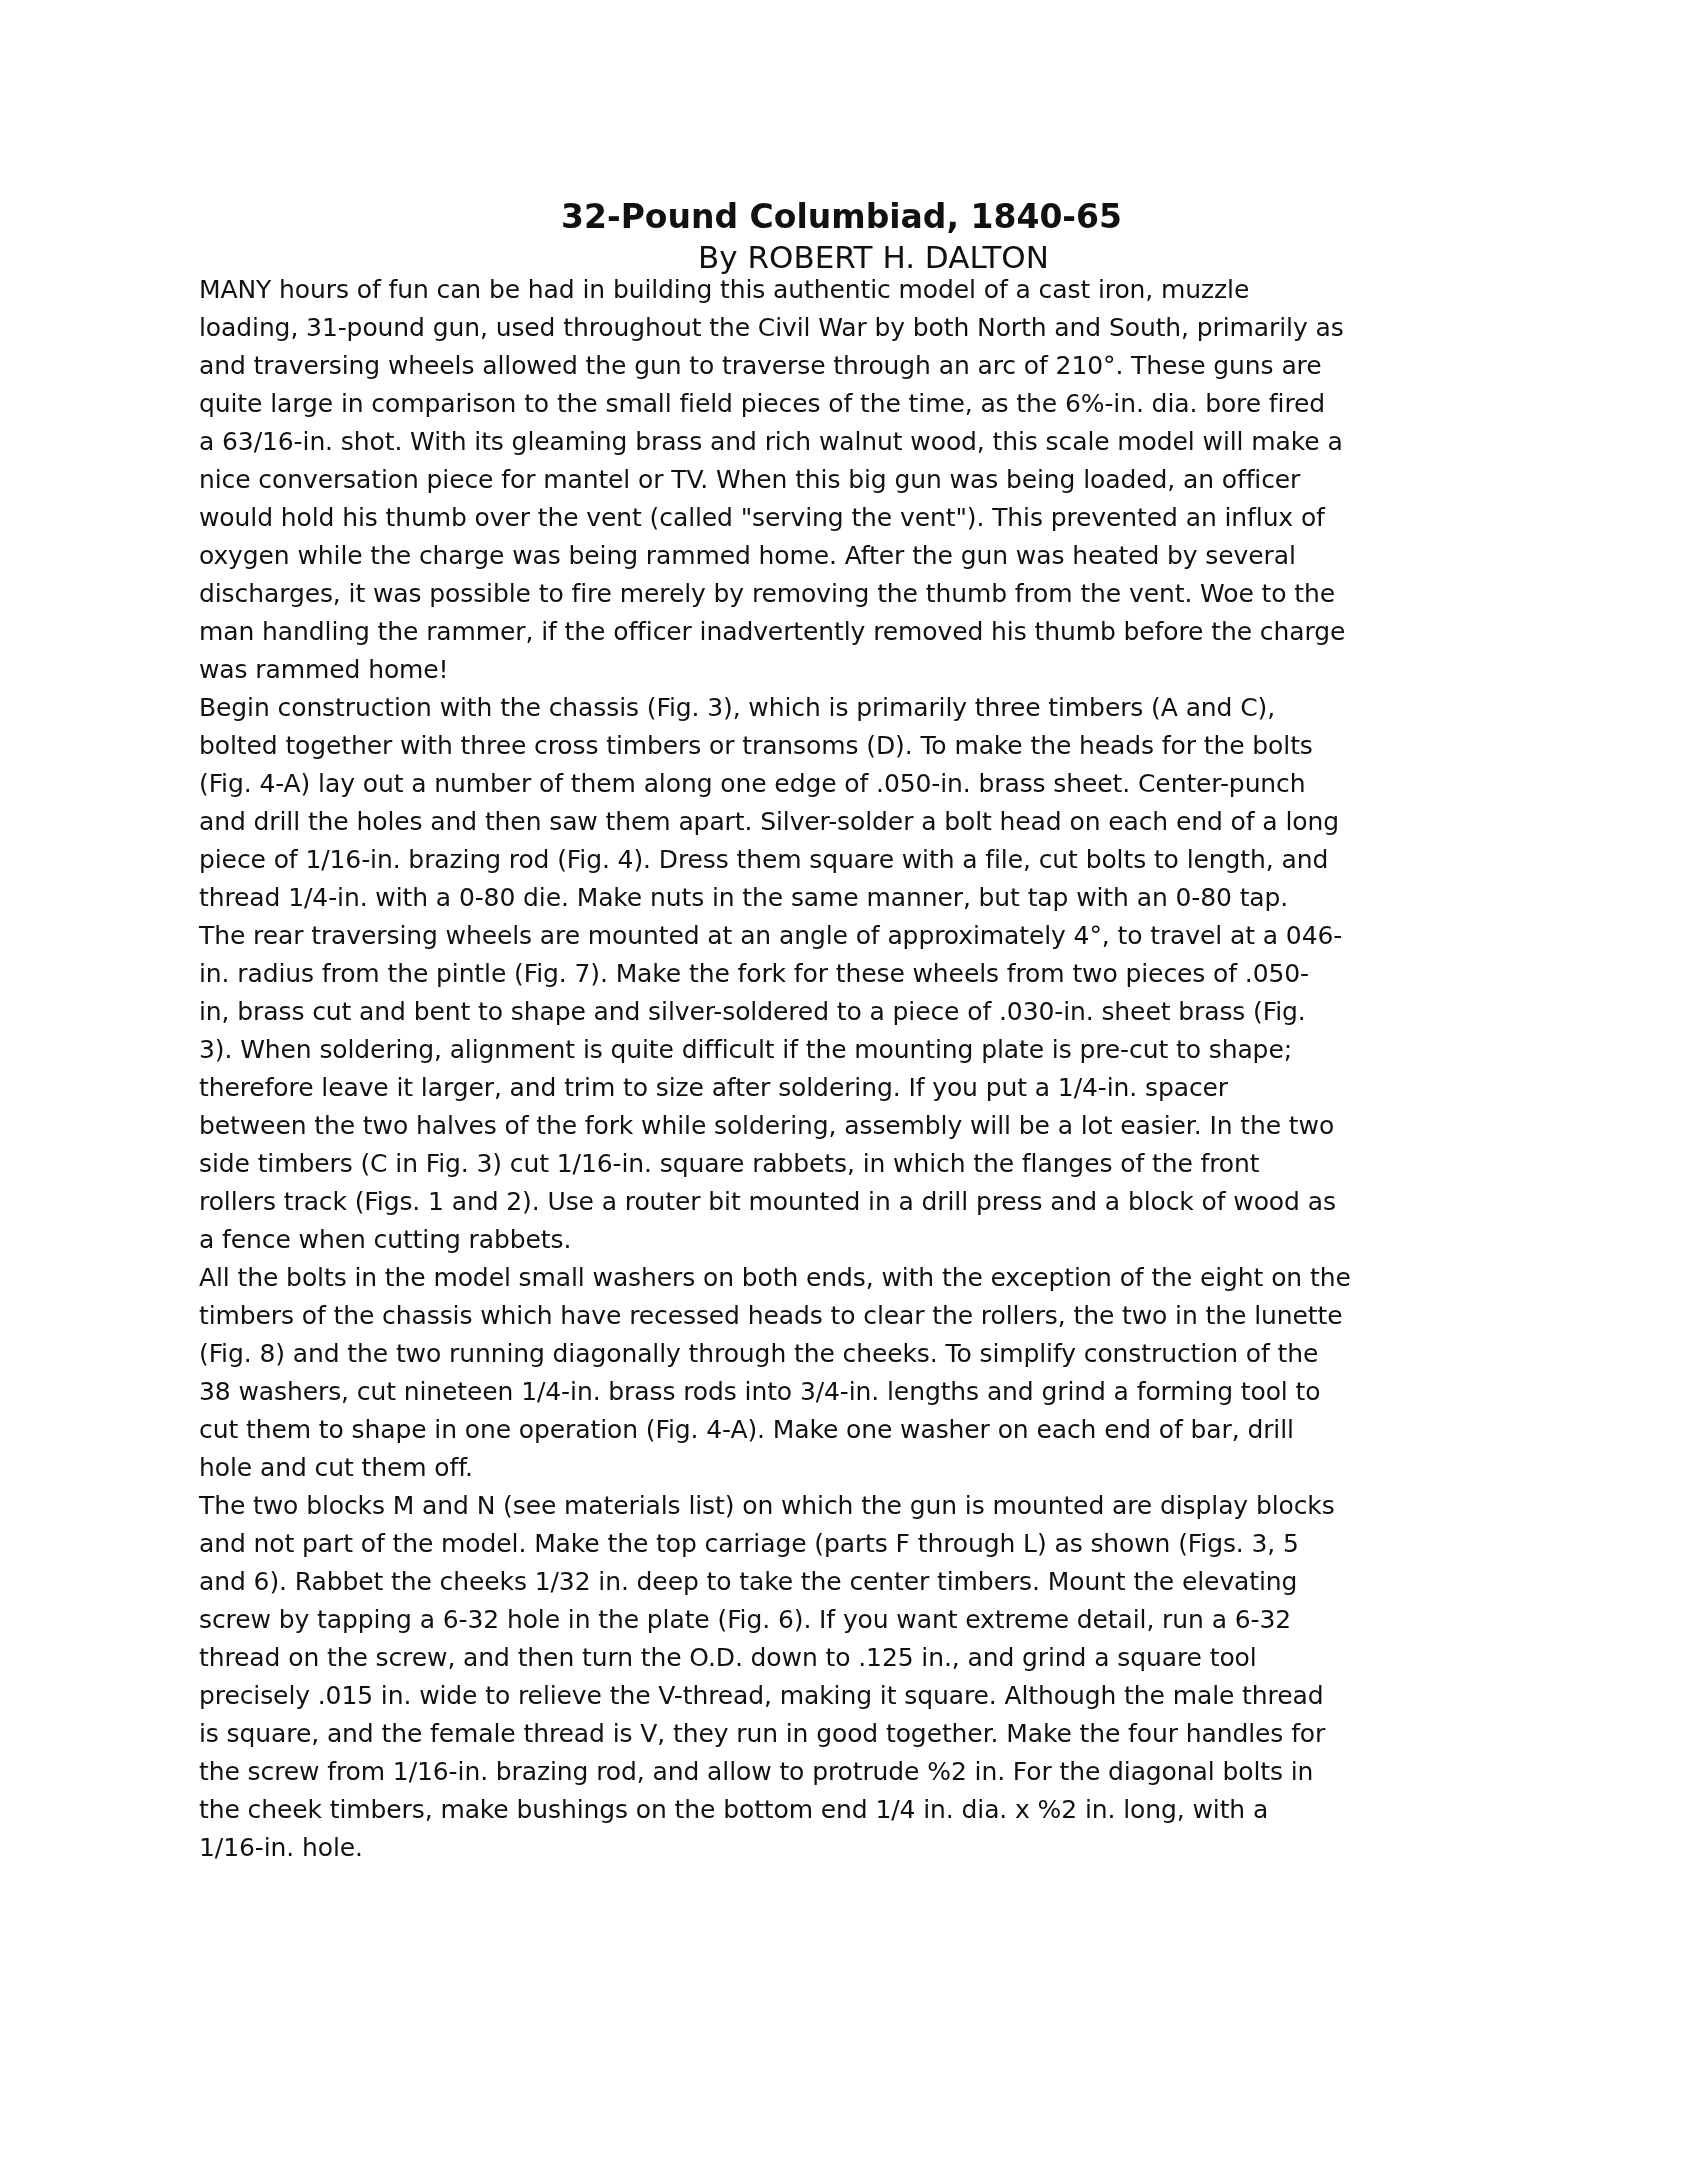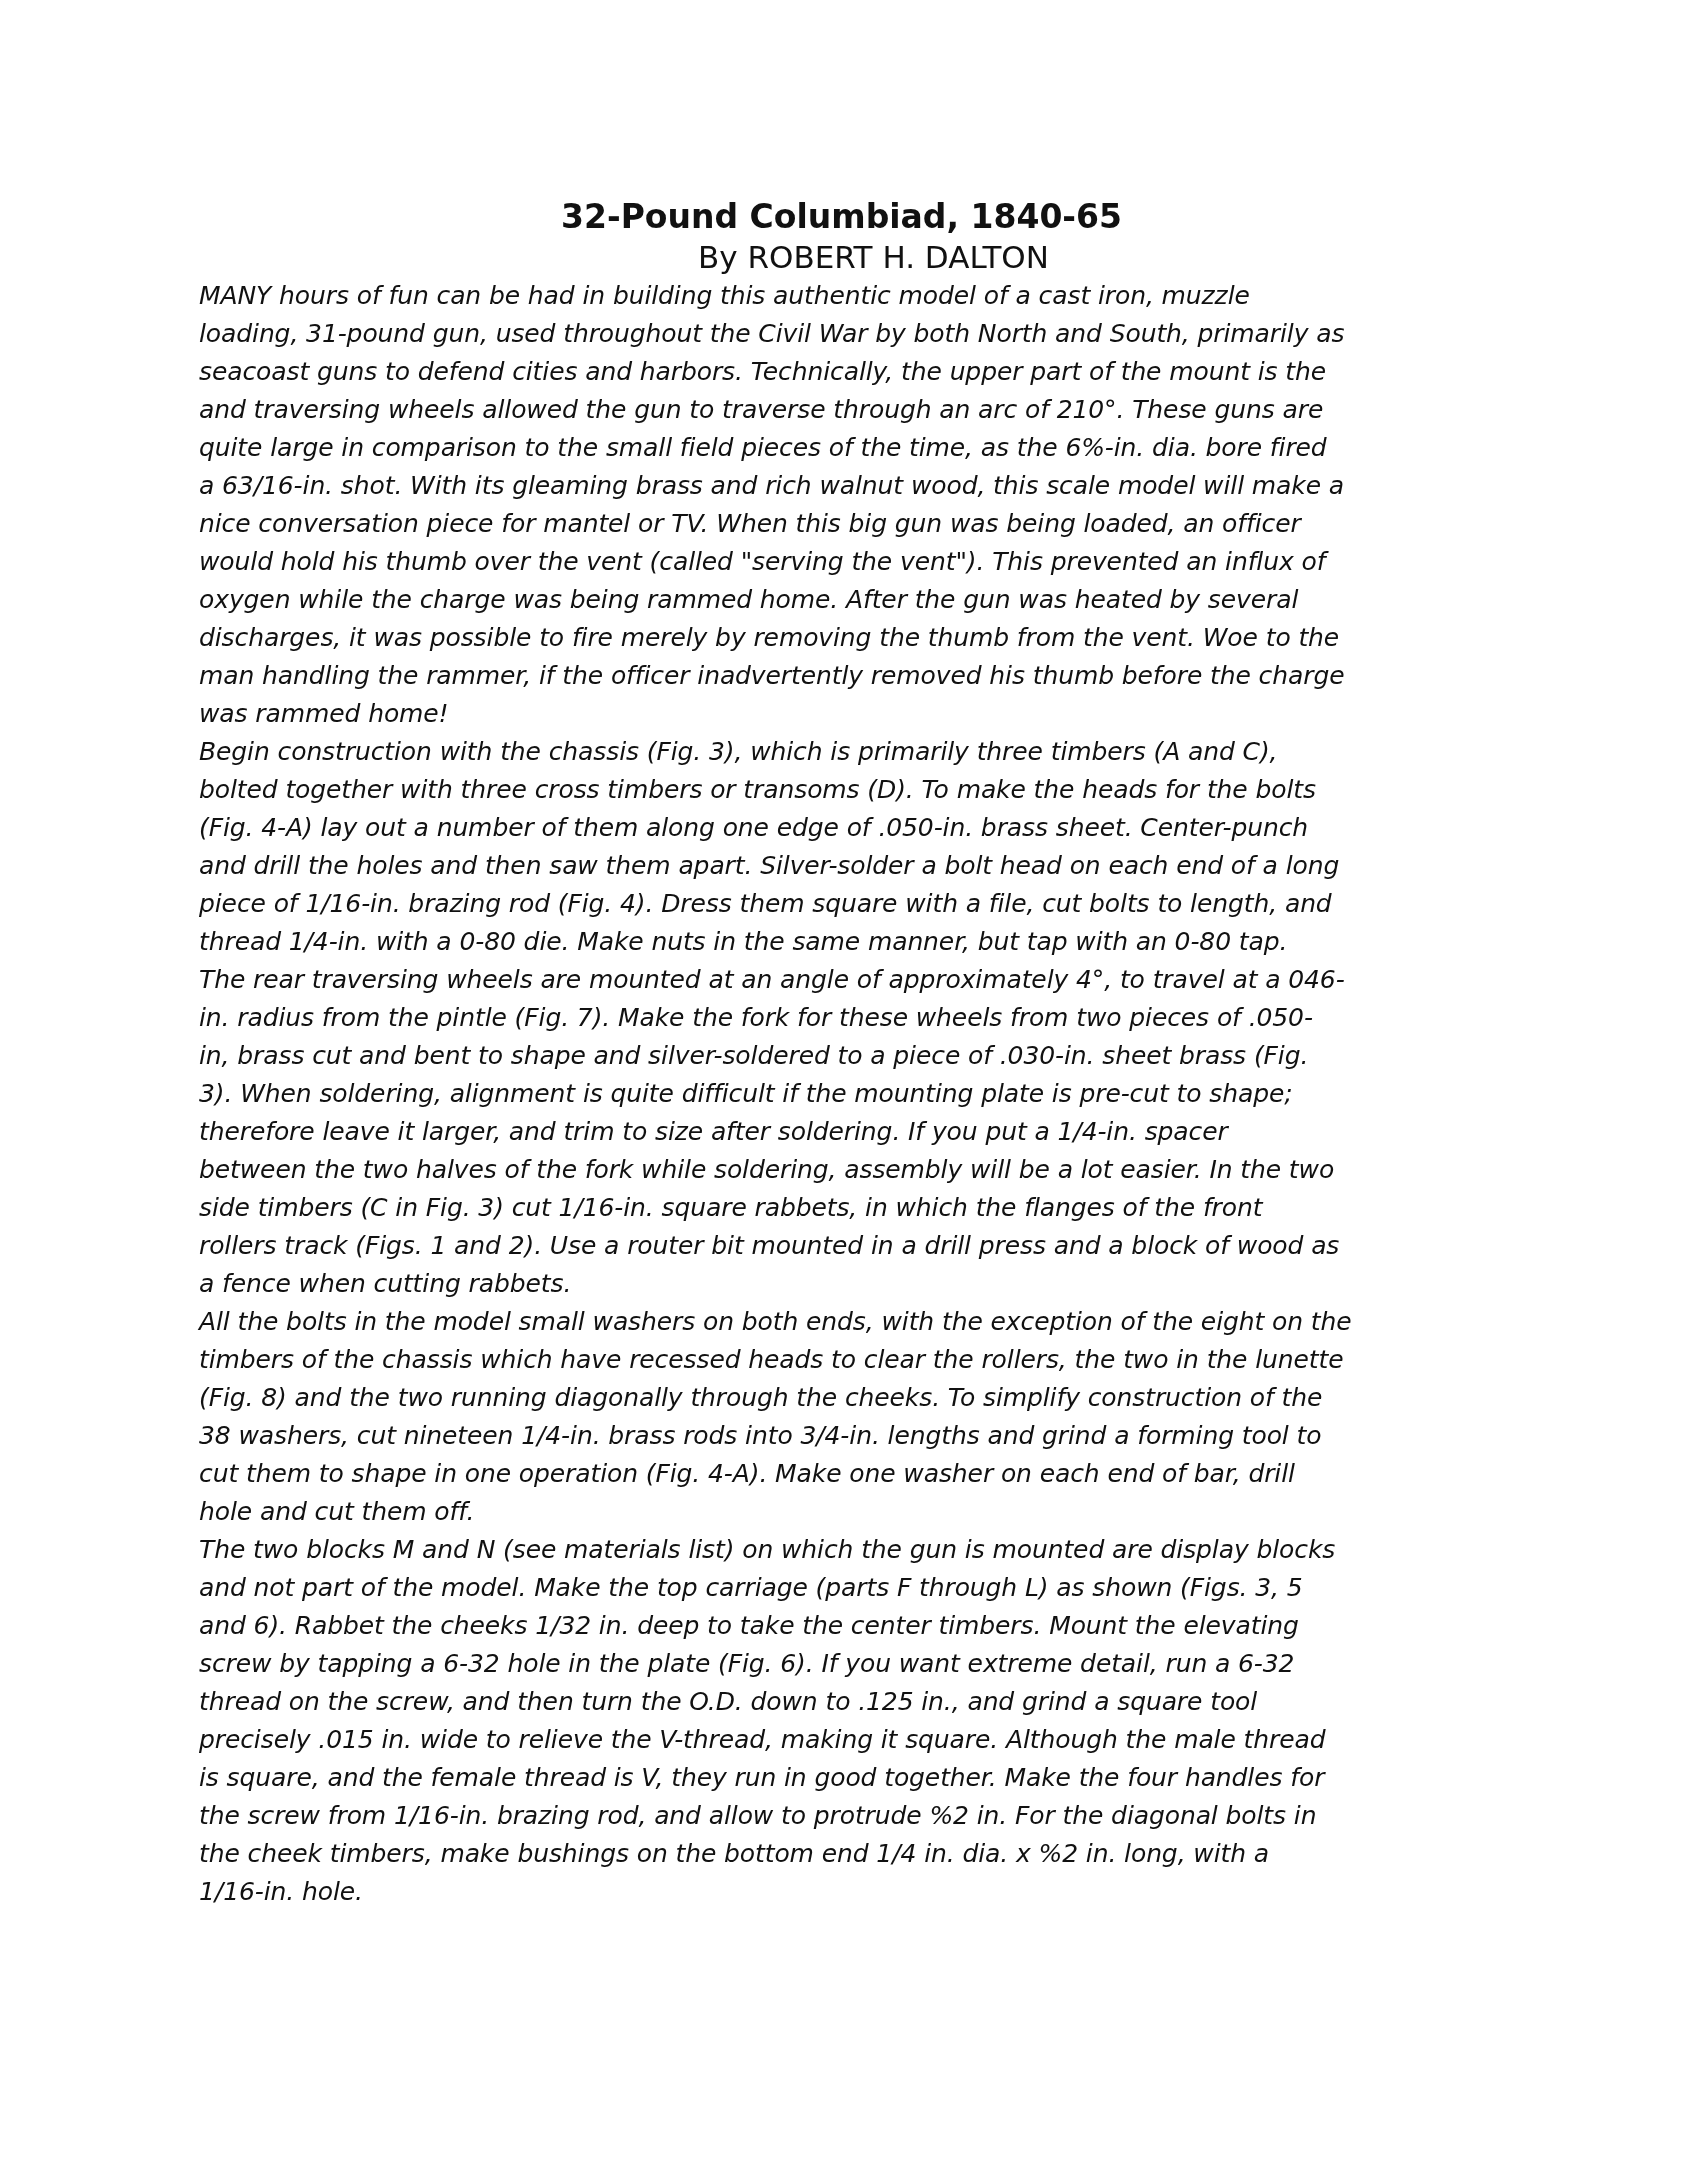--- a/index.html
+++ b/index.html
@@ -40,23 +40,22 @@
     top: 238px;
     text-align: center;
     font-size: 31px;
     line-height: 38px;
     white-space: nowrap;
     margin-left: 32px;
   }
   .body {
     position: absolute;
     left: 199px;
-    top: 277px;
+    top: 271px;
     width: 1327px;
-    font-style: italic;
   }
   .line {
     font-size: 25px;
     line-height: 38px;
     height: 38px;
     white-space: nowrap;
     letter-spacing: -0.1px;
   }
 </style>
 </head>
@@ -64,21 +63,20 @@
 
 <div class="page">
   <div class="title">32-Pound Columbiad, 1840-65</div>
   <div class="byline">By ROBERT H. DALTON</div>
 
   <div class="body">
 
     <div class="para">
       <div class="line">MANY hours of fun can be had in building this authentic model of a cast iron, muzzle</div>
       <div class="line">loading, 31-pound gun, used throughout the Civil War by both North and South, primarily as</div>
-      <div class="line">seacoast guns to defend cities and harbors. Technically, the upper part of the mount is the</div>
       <div class="line">and traversing wheels allowed the gun to traverse through an arc of 210°. These guns are</div>
       <div class="line">quite large in comparison to the small field pieces of the time, as the 6%-in. dia. bore fired</div>
       <div class="line">a 63/16-in. shot. With its gleaming brass and rich walnut wood, this scale model will make a</div>
       <div class="line">nice conversation piece for mantel or TV. When this big gun was being loaded, an officer</div>
       <div class="line">would hold his thumb over the vent (called "serving the vent"). This prevented an influx of</div>
       <div class="line">oxygen while the charge was being rammed home. After the gun was heated by several</div>
       <div class="line">discharges, it was possible to fire merely by removing the thumb from the vent. Woe to the</div>
       <div class="line">man handling the rammer, if the officer inadvertently removed his thumb before the charge</div>
       <div class="line">was rammed home!</div>
     </div>

